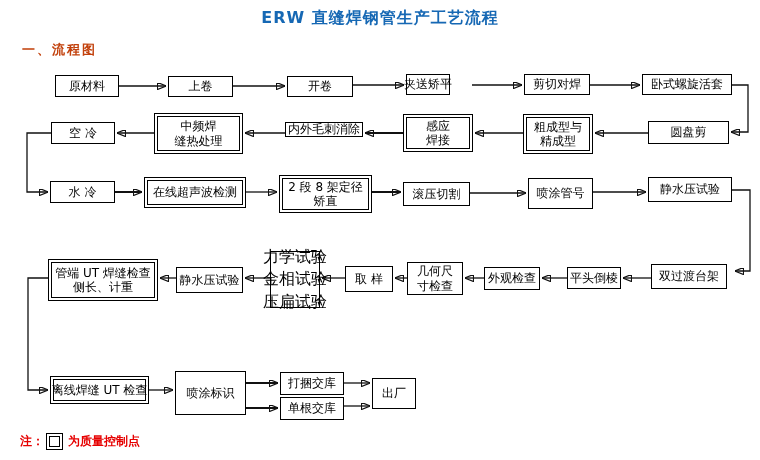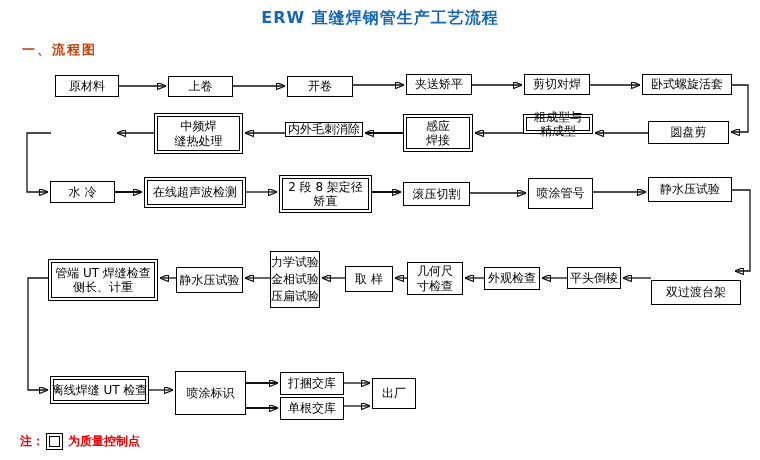--- a/index.html
+++ b/index.html
@@ -25,41 +25,41 @@
   .qc{padding:2px;}
   .qc .inner{
     border:1px solid #000;width:100%;height:100%;box-sizing:border-box;
     display:flex;flex-direction:column;align-items:center;justify-content:center;
   }
   .multi{flex-direction:column;}
   
   #n-raw{left:55px;top:75px;width:64px;height:22px}
   #n-coilup{left:168px;top:76px;width:65px;height:21px}
   #n-uncoil{left:287px;top:76px;width:66px;height:21px}
-  #n-pinch{left:406px;top:74px;width:66px;height:21px}
+  #n-pinch{left:406px;top:74px;width:44px;height:21px}
   #n-shearweld{left:524px;top:74px;width:66px;height:21px}
   #n-looper{left:642px;top:74px;width:90px;height:21px}
   #n-aircool{left:51px;top:122px;width:64px;height:22px}
   #n-mfht{left:154px;top:113px;width:89px;height:41px}
   #n-deburr{left:285px;top:122px;width:78px;height:15px}
   #n-induction{left:403px;top:114px;width:70px;height:38px}
-  #n-forming{left:523px;top:114px;width:70px;height:20px}
+  #n-forming{left:523px;top:114px;width:70px;height:40px}
   #n-disc{left:648px;top:121px;width:81px;height:23px}
   #n-watercool{left:50px;top:181px;width:65px;height:22px}
   #n-onlineut{left:144px;top:177px;width:102px;height:31px}
   #n-sizing{left:279px;top:175px;width:93px;height:38px}
   #n-rollcut{left:403px;top:182px;width:67px;height:24px}
   #n-sprayno{left:528px;top:178px;width:65px;height:31px}
   #n-outroller{left:648px;top:177px;width:84px;height:25px}
-  #n-transfer{left:651px;top:280px;width:90px;height:25px}
+  #n-transfer{left:651px;top:264px;width:76px;height:25px}
   #n-facing{left:567px;top:267px;width:54px;height:22px}
   #n-visual{left:484px;top:267px;width:56px;height:23px}
   #n-dim{left:407px;top:262px;width:56px;height:33px}
   #n-sample{left:345px;top:266px;width:48px;height:26px}
-  #n-tests{left:270px;top:251px;width:50px;height:57px;font-size:12px;line-height:1.4}
+  #n-tests{left:270px;top:251px;width:50px;height:57px;font-size:16px;line-height:1.4}
   #n-hydro{left:176px;top:267px;width:67px;height:26px}
   #n-endut{left:48px;top:259px;width:110px;height:42px}
   #n-offlineut{left:50px;top:376px;width:99px;height:28px}
   #n-marking{left:175px;top:371px;width:71px;height:44px}
   #n-bundle{left:280px;top:372px;width:64px;height:23px}
   #n-single{left:280px;top:397px;width:64px;height:23px}
   #n-delivery{left:372px;top:378px;width:44px;height:31px}
   
   #connectors{position:absolute;left:0;top:0;width:760px;height:460px;pointer-events:none;}
   #connectors path{stroke:#111;stroke-width:1.3;fill:none;}
@@ -167,20 +167,23 @@
     </div>
   <div class="node" id="n-deburr">
       <span>内外毛刺消除</span>
     </div>
   <div class="node qc" id="n-mfht">
       <div class="inner">
         <span>中频焊</span>
         <span>缝热处理</span>
       </div>
     </div>
+  <div class="node" id="n-aircool">
+      <span>空 冷</span>
+    </div>
 
   <div class="node" id="n-watercool">
       <span>水 冷</span>
     </div>
   <div class="node qc" id="n-onlineut">
       <div class="inner">
         <span>在线超声波检测</span>
       </div>
     </div>
   <div class="node qc" id="n-sizing">

